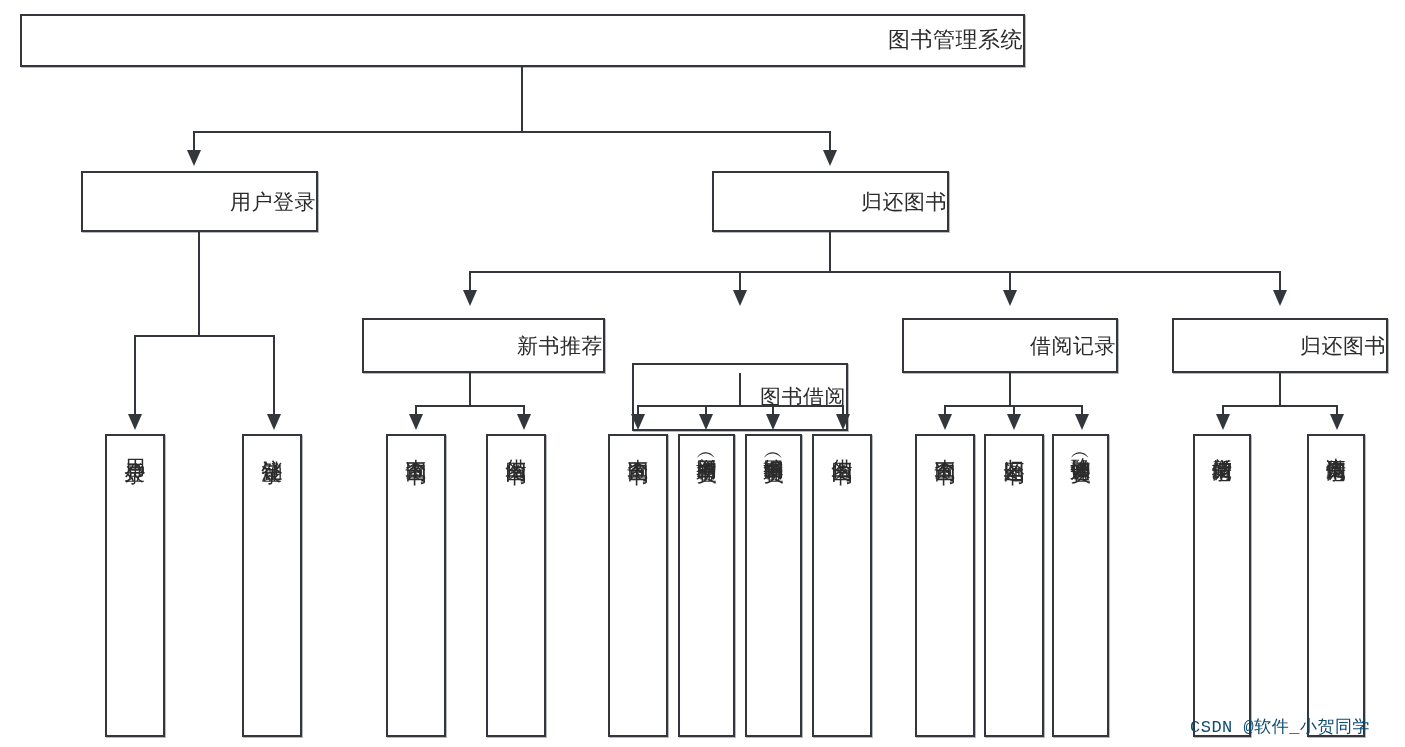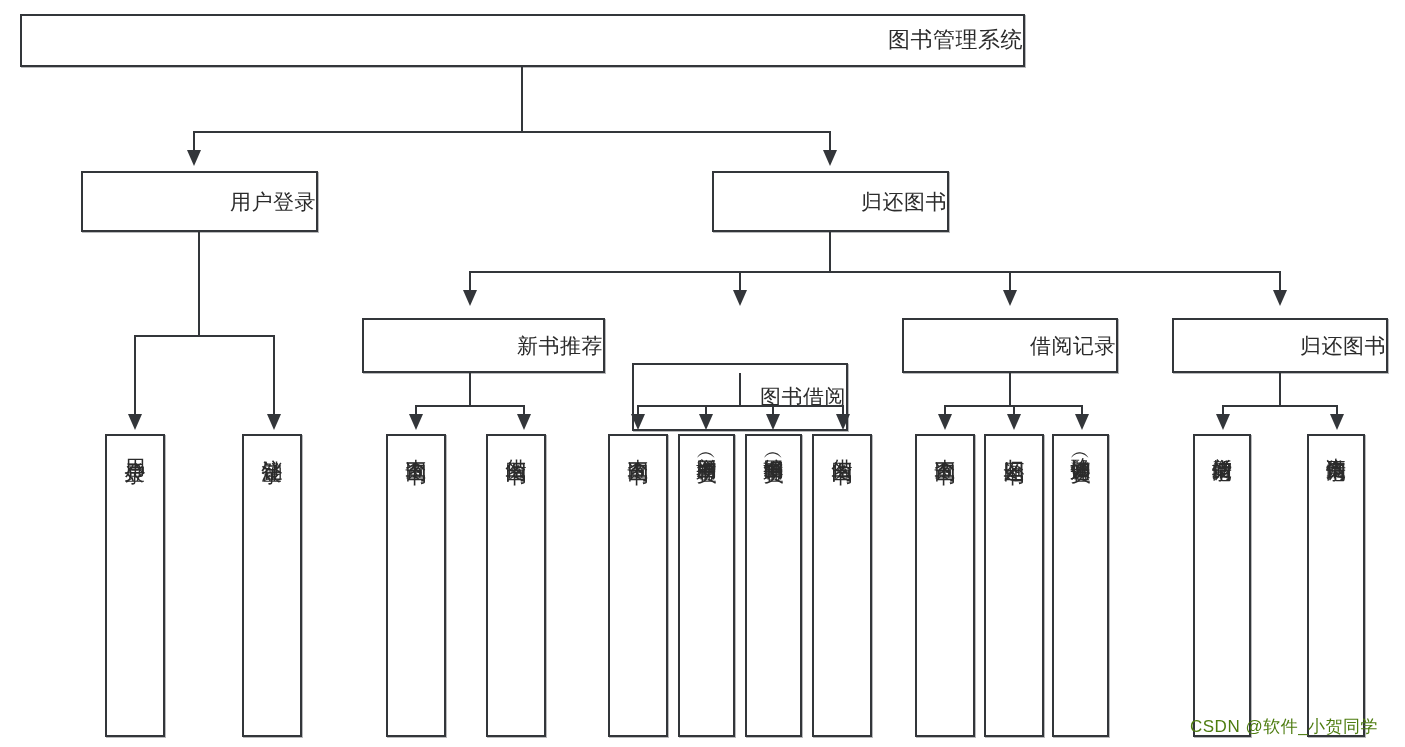--- a/index.html
+++ b/index.html
@@ -74,24 +74,25 @@
   .arrow {
     position: absolute;
     width: 0;
     height: 0;
     border-left: 7px solid transparent;
     border-right: 7px solid transparent;
     border-top: 16px solid #33363a;
   }
   .watermark {
     position: absolute;
-    color: #4d7c0f;
+    color: #0c4a6e;
     font-size: 17px;
     white-space: nowrap;
     letter-spacing: 0.5px;
+    font-family: Liberation Mono, monospace;
   }
 </style>
 </head>
 <body>
 
 <div id="canvas">
 
   <div class="node root horiz" style="left:20px; top:14px; width:1005px; height:53px;">
     <span class="node-label">图书管理系统</span>
   </div>

